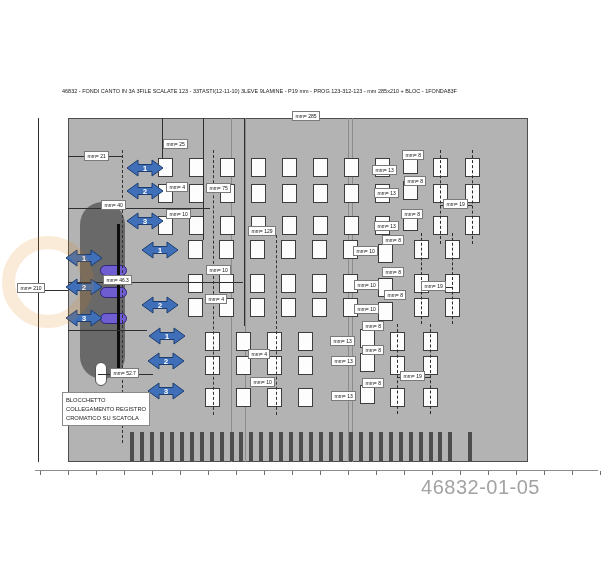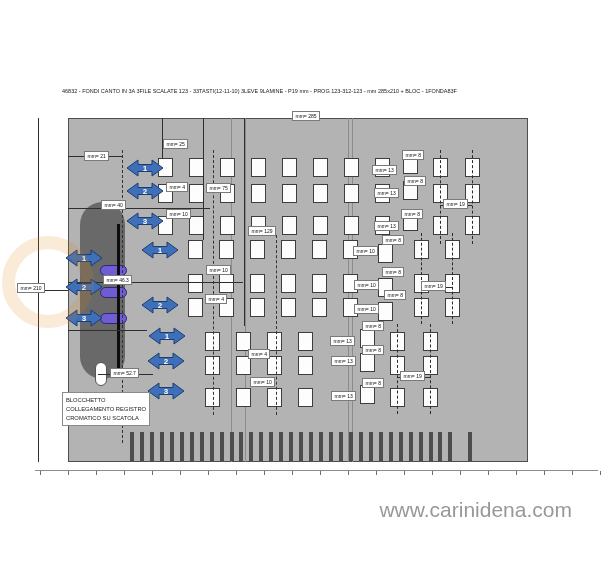--- a/index.html
+++ b/index.html
@@ -57,21 +57,21 @@
 
   <div class="note-box" id="note-box">
       <div>BLOCCHETTO</div>
       <div>COLLEGAMENTO REGISTRO</div>
       <div>CROMATICO SU SCATOLA</div>
     </div>
 
   <div class="wm-ring"></div>
 
   <div class="ruler"></div>
-  <div class="footer-site">www.carinidena.com</div>
+  <div class="footer-number">46832-01-05</div>
 <div class="slot" style="left: 158px; top: 158px;"></div>
     <div class="slot" style="left: 158px; top: 184px;"></div>
     <div class="slot" style="left: 158px; top: 216px;"></div>
     <div class="slot" style="left: 189px; top: 158px;"></div>
     <div class="slot" style="left: 189px; top: 184px;"></div>
     <div class="slot" style="left: 189px; top: 216px;"></div>
     <div class="slot" style="left: 220px; top: 158px;"></div>
     <div class="slot" style="left: 220px; top: 184px;"></div>
     <div class="slot" style="left: 220px; top: 216px;"></div>
     <div class="slot" style="left: 251px; top: 158px;"></div>

